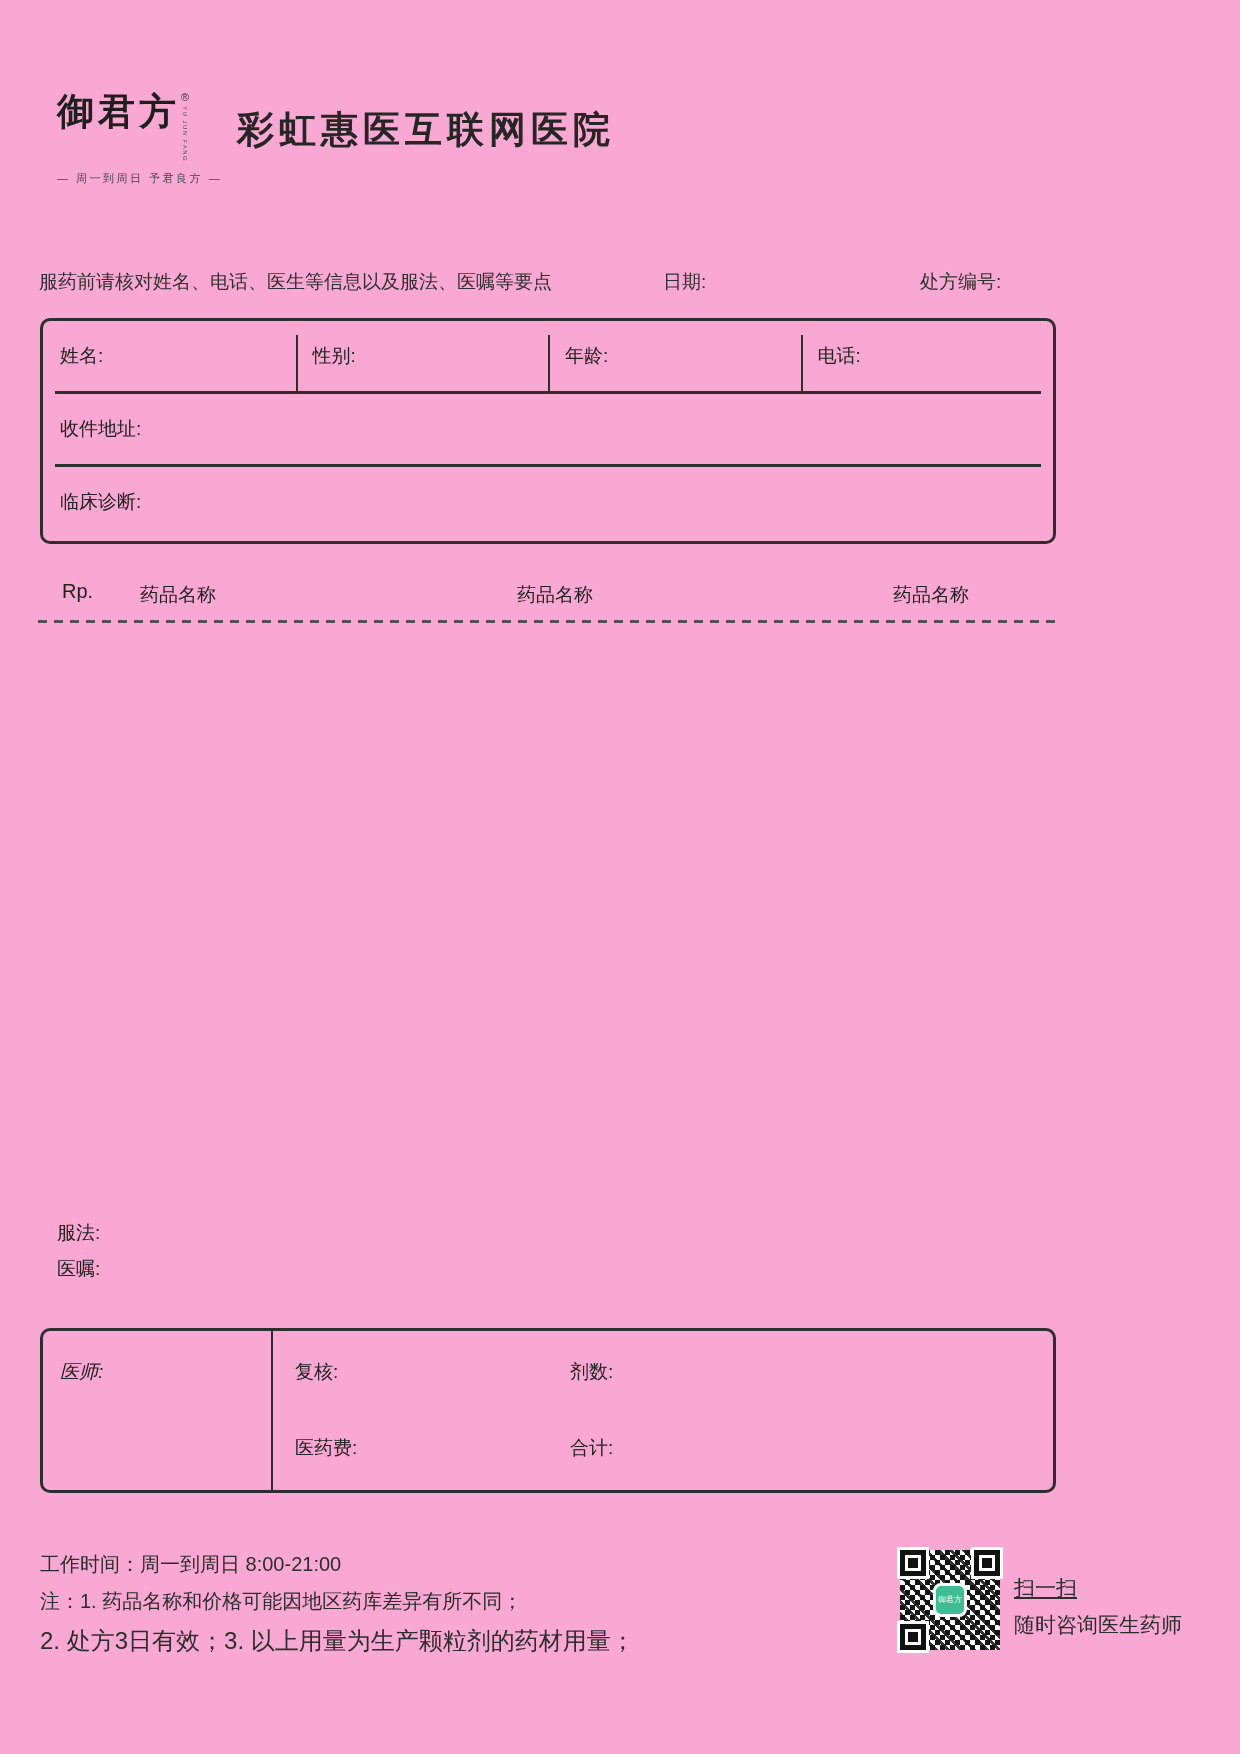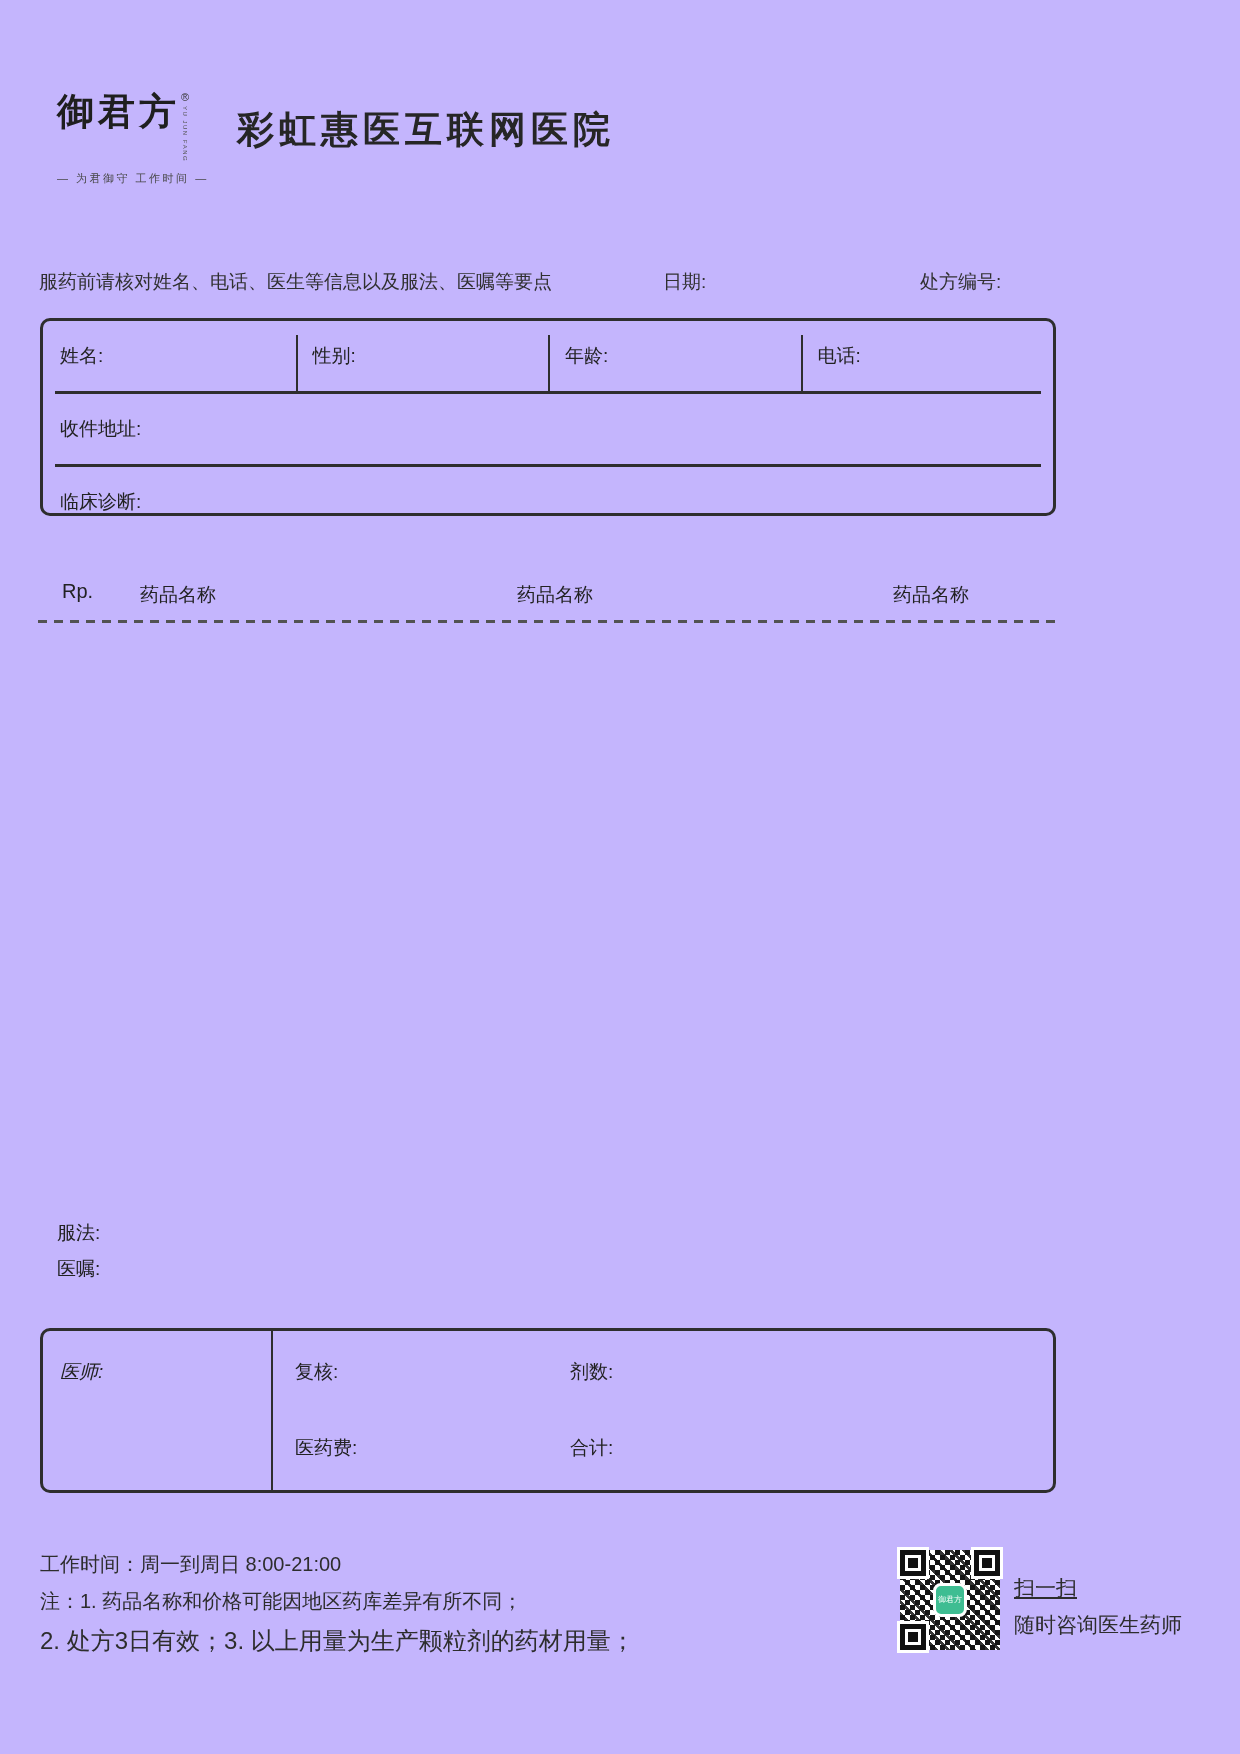--- a/index.html
+++ b/index.html
@@ -1,39 +1,39 @@
 <!DOCTYPE html>
 <html><head>
 <meta charset="utf-8">
 <style>
   * { margin:0; padding:0; box-sizing:border-box; }
   html,body { background:#ffffff; }
   body { font-family:"Liberation Sans","DejaVu Sans",sans-serif; color:#2b2b2b; }
-  .page { position:relative; width:1240px; height:1754px; background:#c4b5fd; overflow:hidden; }
+  .page { position:relative; width:1240px; height:1754px; background:#f9a8d4; overflow:hidden; }
 
   
   .logo { position:absolute; left:57px; top:90px; }
   .logo-row { display:flex; align-items:flex-start; }
   .logo-text { font-family:"DejaVu Serif","Liberation Serif",serif; font-weight:bold;
                font-size:37px; line-height:1.15; letter-spacing:4px; color:#1f1f1f; }
   .logo-side { display:flex; flex-direction:column; align-items:center; margin-left:1px; padding-top:2px; }
   .logo-reg { font-size:11px; color:#333; line-height:1; }
   .logo-pinyin { writing-mode:vertical-rl; font-size:6px; letter-spacing:1.5px; color:#555; margin-top:3px; }
   .logo-tagline { margin-top:9px; font-size:11px; letter-spacing:2.5px; color:#474747; white-space:nowrap; }
   .hospital-name { position:absolute; left:237px; top:105px; font-size:37px; font-weight:bold;
                    letter-spacing:5px; color:#262626; font-family:"Liberation Sans",sans-serif; }
 
   
   .notice-row { position:absolute; left:0; top:269px; width:100%; font-size:19px; color:#303030; }
   .check-reminder { position:absolute; left:39px; top:0; }
   .date-label { position:absolute; left:663px; top:0; }
   .rx-no-label { position:absolute; left:920px; top:0; }
 
   
-  .patient-box { position:absolute; left:40px; top:318px; width:1016px; height:198px;
+  .patient-box { position:absolute; left:40px; top:318px; width:1016px; height:226px;
                  border:3px solid #2e2e2e; border-radius:10px; overflow:hidden; }
   .p-row1 { position:relative; height:70px; display:flex; }
   .p-cell { width:25%; display:flex; align-items:center; padding-left:17px; font-size:19px; color:#222; }
   .p-vdiv { position:absolute; top:14px; bottom:0; width:2px; background:#2e2e2e; }
   .p-vdiv.v1 { left:25%; } .p-vdiv.v2 { left:50%; } .p-vdiv.v3 { left:75%; }
   .p-hline { height:3px; background:#2e2e2e; margin:0 12px; }
   .p-row2, .p-row3 { height:70px; display:flex; align-items:center; padding-left:17px;
                      font-size:19px; color:#222; }
 
   
@@ -87,21 +87,21 @@
 <div class="page">
 
   <div class="logo">
     <div class="logo-row">
       <span class="logo-text">御君方</span>
       <span class="logo-side">
         <span class="logo-reg">®</span>
         <span class="logo-pinyin">YU JUN FANG</span>
       </span>
     </div>
-    <div class="logo-tagline">— 为君御守 工作时间 —</div>
+    <div class="logo-tagline">— 周一到周日 予君良方 —</div>
   </div>
   <h1 class="hospital-name">彩虹惠医互联网医院</h1>
 
   <div class="notice-row">
     <span class="check-reminder">服药前请核对姓名、电话、医生等信息以及服法、医嘱等要点</span>
     <span class="date-label">日期:</span>
     <span class="rx-no-label">处方编号:</span>
   </div>
 
   <div class="patient-box">

